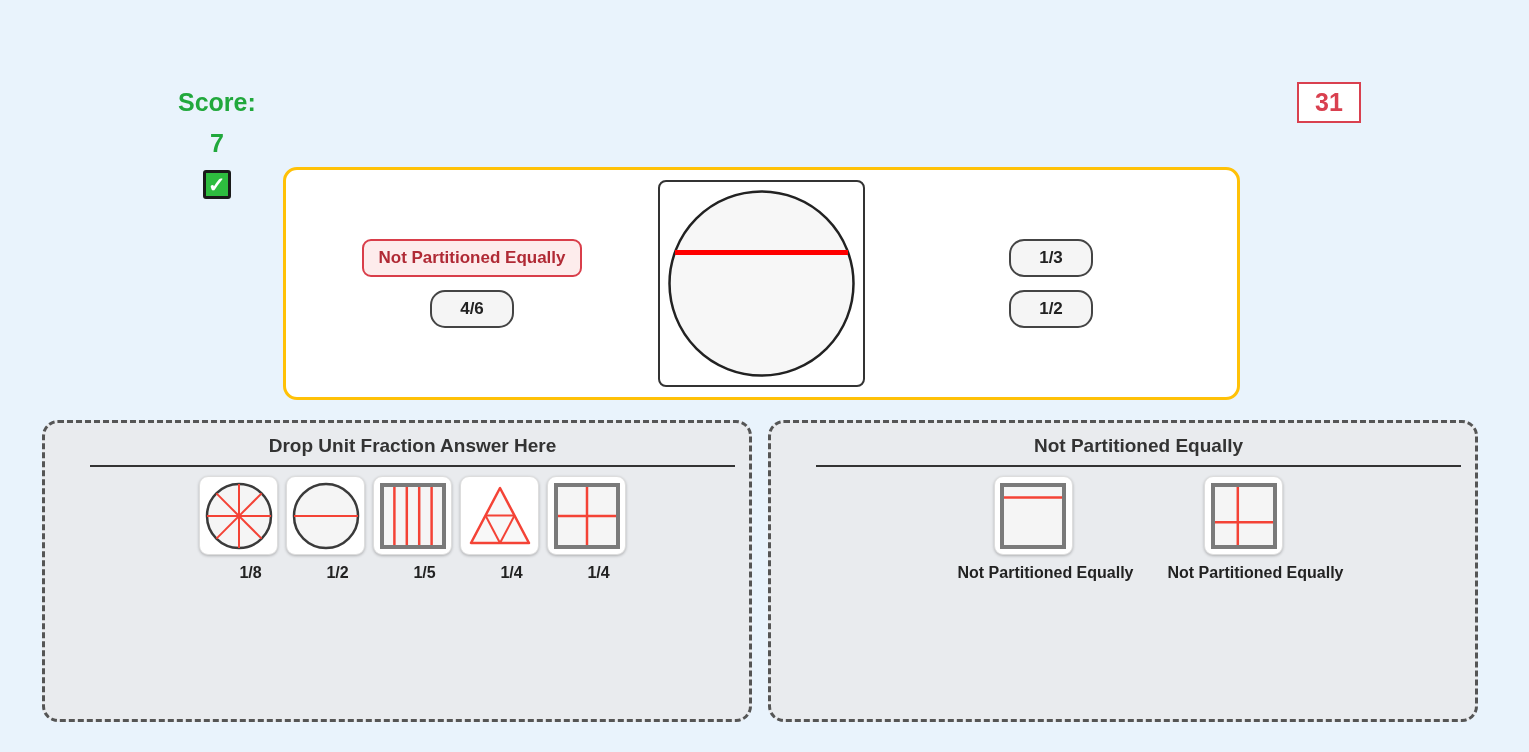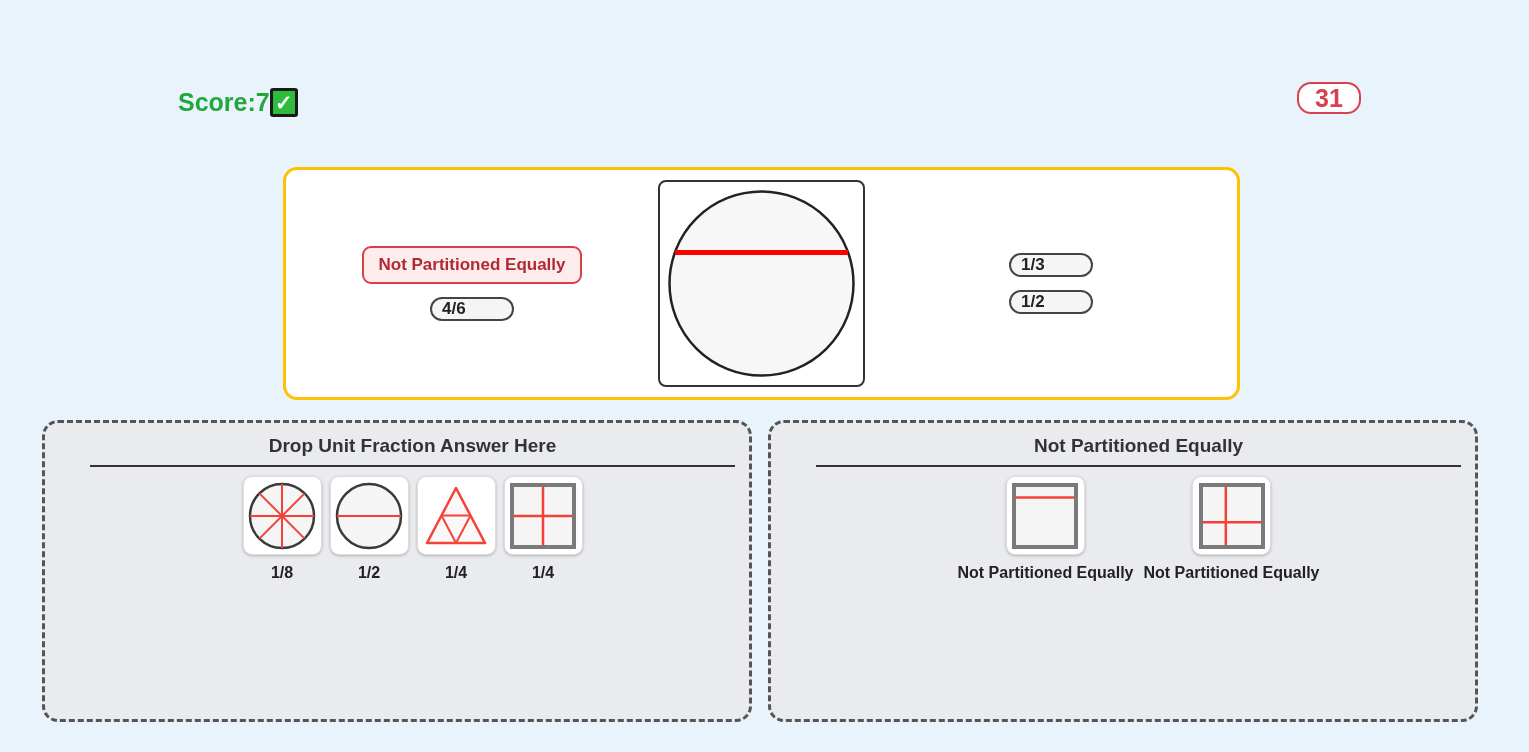--- a/index.html
+++ b/index.html
@@ -25,47 +25,49 @@
     font-size: 34px;
     font-weight: bold;
     color: #1778f2;
   }
   .score-wrap {
     position: absolute;
     left: 178px;
     top: 88px;
     display: flex;
     align-items: center;
+    gap: 12px;
     font-size: 25px;
     font-weight: bold;
     color: #21a83c;
+    flex-direction: column;
   }
   .score-check {
     width: 28px;
     height: 29px;
     background: #2ebc3f;
     border: 3px solid #1a1a1a;
     border-radius: 3px;
     color: #ffffff;
     font-size: 21px;
     font-weight: bold;
     display: flex;
     align-items: center;
     justify-content: center;
     line-height: 1;
   }
   .timer-badge {
     position: absolute;
     left: 1297px;
     top: 82px;
     width: 64px;
-    height: 32px;
+    height: 41px;
     background: #ffffff;
     border: 2.5px solid #d9404f;
-    border-radius: 14px;
+    border-radius: 0;
     color: #d9404f;
     font-size: 25px;
     font-weight: bold;
     display: flex;
     align-items: center;
     justify-content: center;
   }
 
   
   .question-card {
@@ -98,23 +100,23 @@
     cursor: pointer;
     font-family: "Liberation Sans", sans-serif;
   }
   .frac-btn {
     background: #f5f5f5;
     border: 2px solid #444444;
     border-radius: 15px;
     color: #222222;
     font-size: 17px;
     font-weight: bold;
-    padding: 0 10px;
+    padding: 7px 10px;
     min-width: 84px;
-    text-align: left;
+    text-align: center;
     cursor: pointer;
     font-family: "Liberation Sans", sans-serif;
   }
   .shape-box {
     width: 207px;
     height: 207px;
     background: #ffffff;
     border: 2px solid #333333;
     border-radius: 8px;
     display: flex;
@@ -173,20 +175,21 @@
     justify-content: center;
     cursor: pointer;
   }
   .tile-label {
     margin-top: 9px;
     font-size: 16px;
     font-weight: bold;
     color: #222222;
     text-align: center;
     white-space: nowrap;
+    margin-left: 24px;
   }
 </style>
 </head>
 <body>
 
 <div class="stage">
 
 
   <div class="score-wrap">
     <span>Score:</span>
@@ -240,20 +243,34 @@
       <div class="tile-group">
         <div class="tile">
           <svg width="70" height="70" viewBox="0 0 70 70">
             <circle cx="35" cy="35" r="32" fill="#f5f5f5" stroke="#3a3a3a" stroke-width="2.5"></circle>
             <line x1="3" y1="35" x2="67" y2="35" stroke="#f44336" stroke-width="2"></line>
           </svg>
         </div>
         <div class="tile-label">1/2</div>
       </div>
 
+      <div class="tile-group">
+        <div class="tile">
+          <svg width="70" height="70" viewBox="0 0 70 70">
+            <rect x="4" y="4" width="62" height="62" fill="#f5f5f5" stroke="#7a7a7a" stroke-width="4"></rect>
+            <g stroke="#f44336" stroke-width="2.5">
+              <line x1="16.4" y1="6" x2="16.4" y2="64"></line>
+              <line x1="28.8" y1="6" x2="28.8" y2="64"></line>
+              <line x1="41.2" y1="6" x2="41.2" y2="64"></line>
+              <line x1="53.6" y1="6" x2="53.6" y2="64"></line>
+            </g>
+          </svg>
+        </div>
+        <div class="tile-label">1/5</div>
+      </div>
 
       <div class="tile-group">
         <div class="tile">
           <svg width="70" height="70" viewBox="0 0 70 70">
             <polygon points="35,7 6,62 64,62" fill="#f8f8f8" stroke="#f44336" stroke-width="2.5" stroke-linejoin="round"></polygon>
             <g stroke="#f44336" stroke-width="2">
               <line x1="20.5" y1="34.5" x2="49.5" y2="34.5"></line>
               <line x1="20.5" y1="34.5" x2="35" y2="62"></line>
               <line x1="49.5" y1="34.5" x2="35" y2="62"></line>
             </g>

